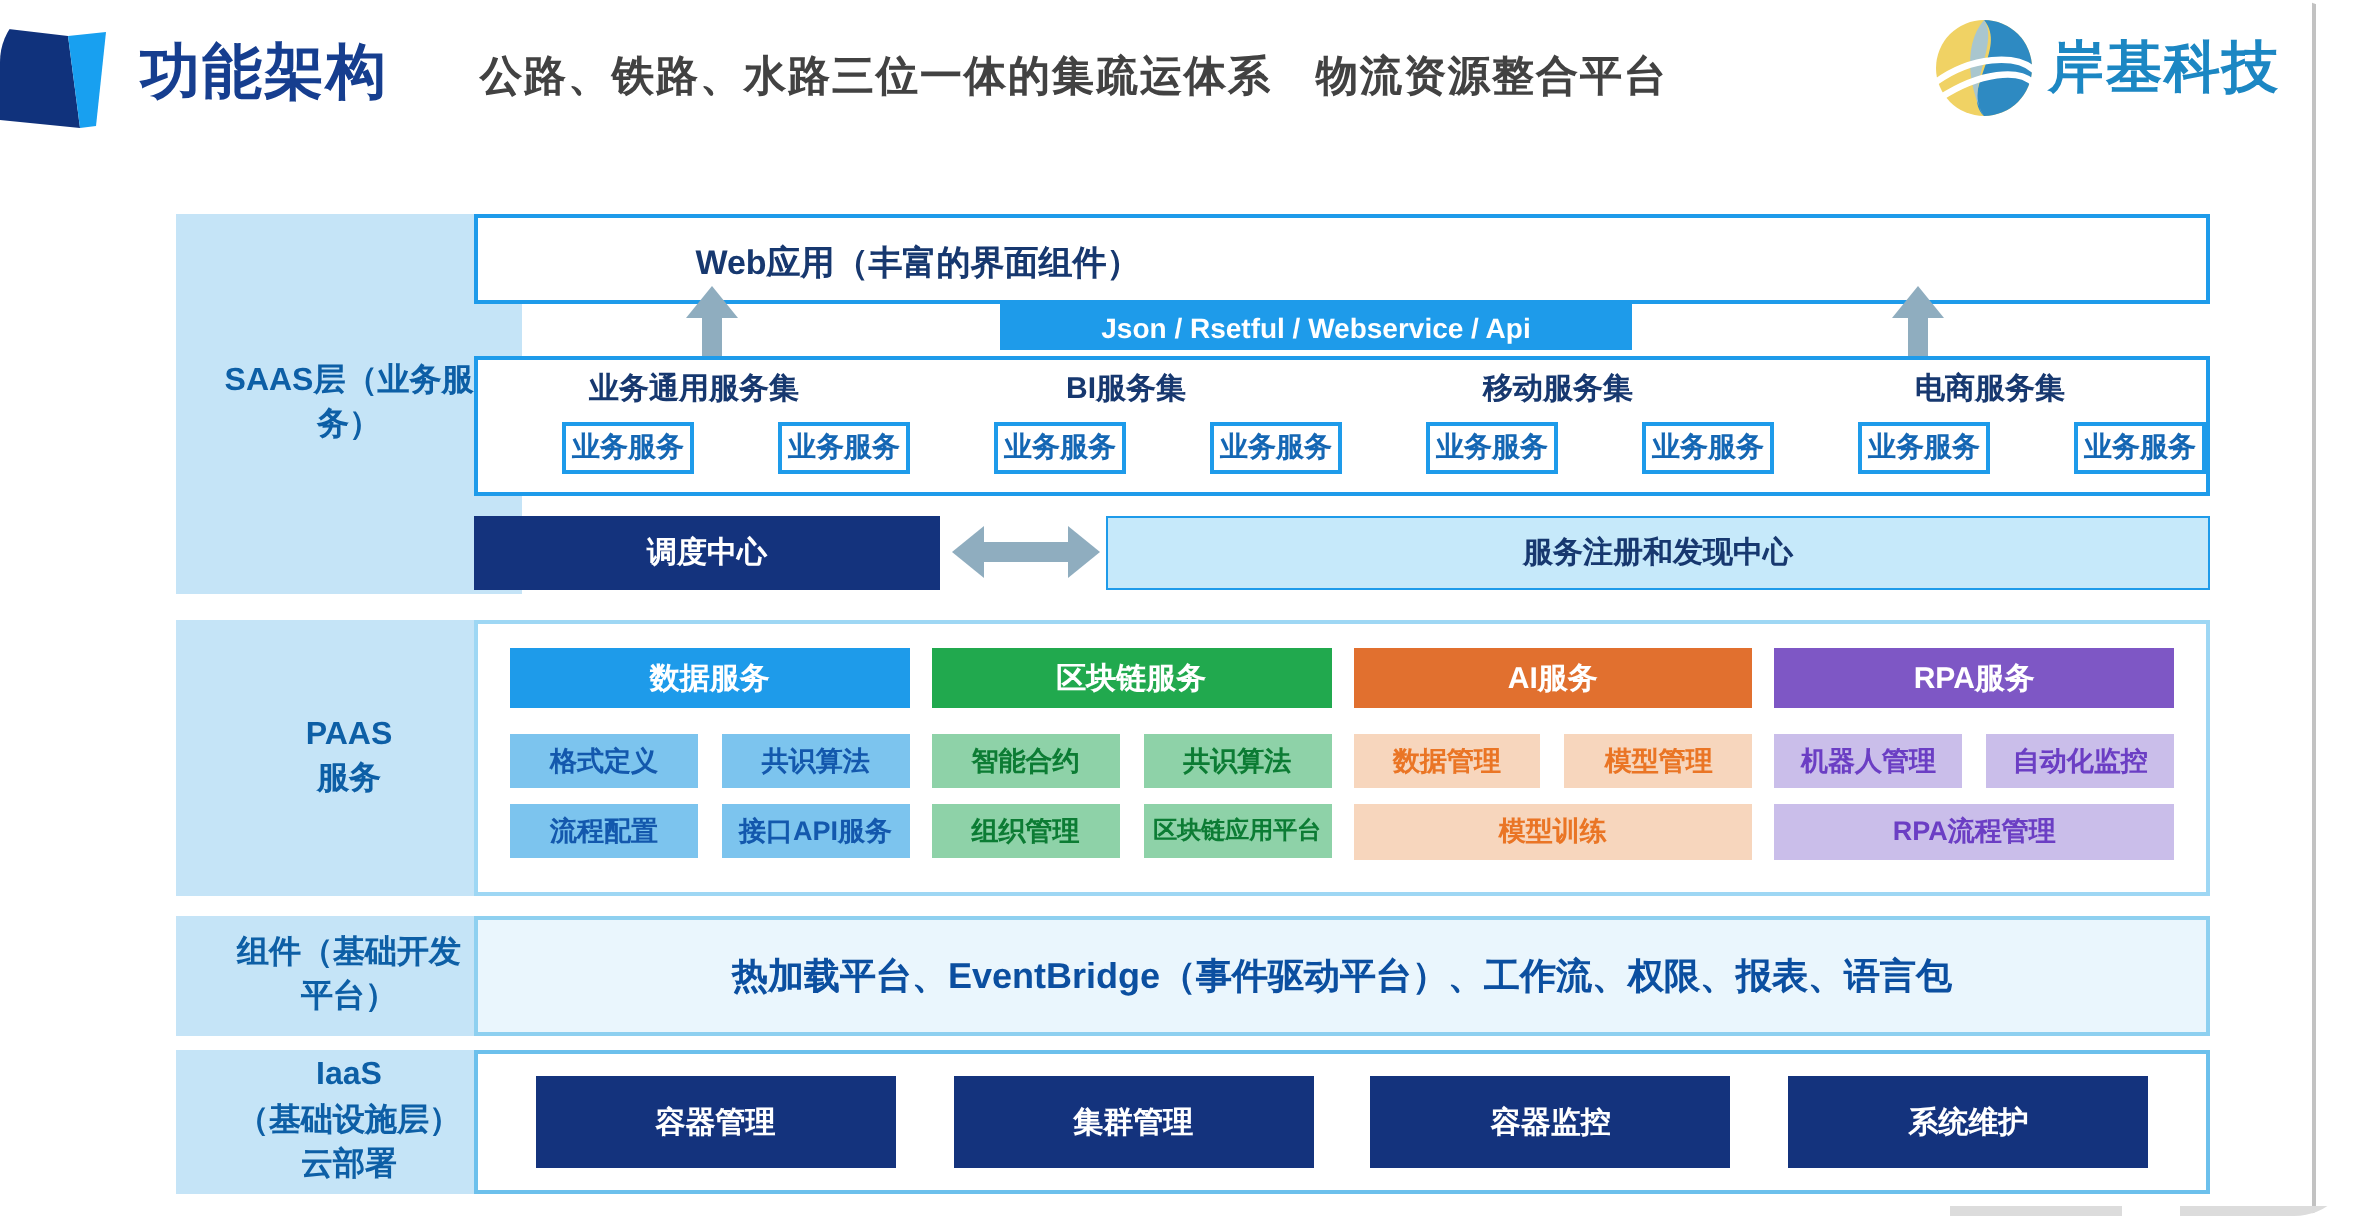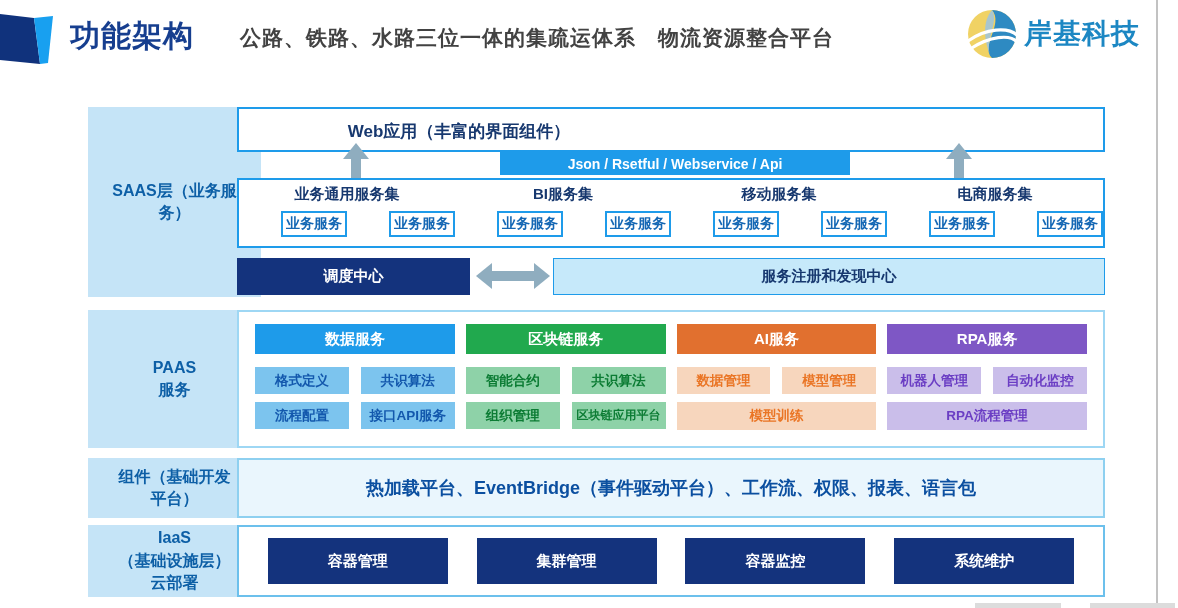--- a/index.html
+++ b/index.html
@@ -1,17 +1,17 @@
 <!DOCTYPE html>
 <html><head>
 <meta charset="utf-8">
 <style>
   * { margin:0; padding:0; box-sizing:border-box; }
   body { background:#fff; font-family:"Liberation Sans","DejaVu Sans",sans-serif; }
-  .page { position:relative; width:1178px; height:608px; background:#fff; overflow:hidden; }
+  .page { position:relative; width:1178px; height:608px; background:#fff; overflow:hidden;border-radius:31px; }
   .abs { position:absolute; }
 
   
   .title { left:70px; top:16px; font-size:30px; font-weight:bold; color:#163e8f; letter-spacing:1px; }
   .subtitle { left:240px; top:24px; font-size:21px; font-weight:bold; color:#424242; letter-spacing:1px; }
   .logo { left:966px; top:8px; display:flex; align-items:center; }
   .logo-text { font-size:28px; font-weight:bold; color:#1c87c3; letter-spacing:1px; margin-left:6px; }
 
   
   .side-box { left:88px; width:173px; background:#c5e4f7; color:#0d5fa6; font-weight:bold;
@@ -21,21 +21,21 @@
   
   .content { left:237px; width:868px; }
   .outline { border:2px solid #1e9bea; background:#fff; }
   .soft-outline { border:2px solid #9ed7f4; background:#fff; }
 
   .navy-text { color:#17386f; font-weight:bold; }
 
   .top-apps { height:45px; }
   .top-apps span { position:absolute; top:11px; font-size:17px; }
 
-  .api-bar { left:500px; top:152px; width:350px; height:23px; background:#1e9bea; color:#fff;
+  .api-bar { left:500px; top:152px; width:316px; height:23px; background:#1e9bea; color:#fff;
              font-size:14px; display:flex; align-items:center; justify-content:center; font-weight:bold; }
 
   .services-box { top:178px; height:70px; }
   .groups-row { display:flex; margin-top:5px; }
   .groups-row div { flex:1; text-align:center; font-size:15px; }
   .svc-row { display:flex; justify-content:space-evenly; margin-top:7px; }
   .svc-box { width:104px; height:26px; border:2px solid #1e9bea; background:#fff; color:#1467b4;
              font-size:14px; font-weight:bold; display:flex; align-items:center; justify-content:center;margin-left:42px; }
 
   .navy-box { background:#14337d; color:#fff; font-weight:bold;

